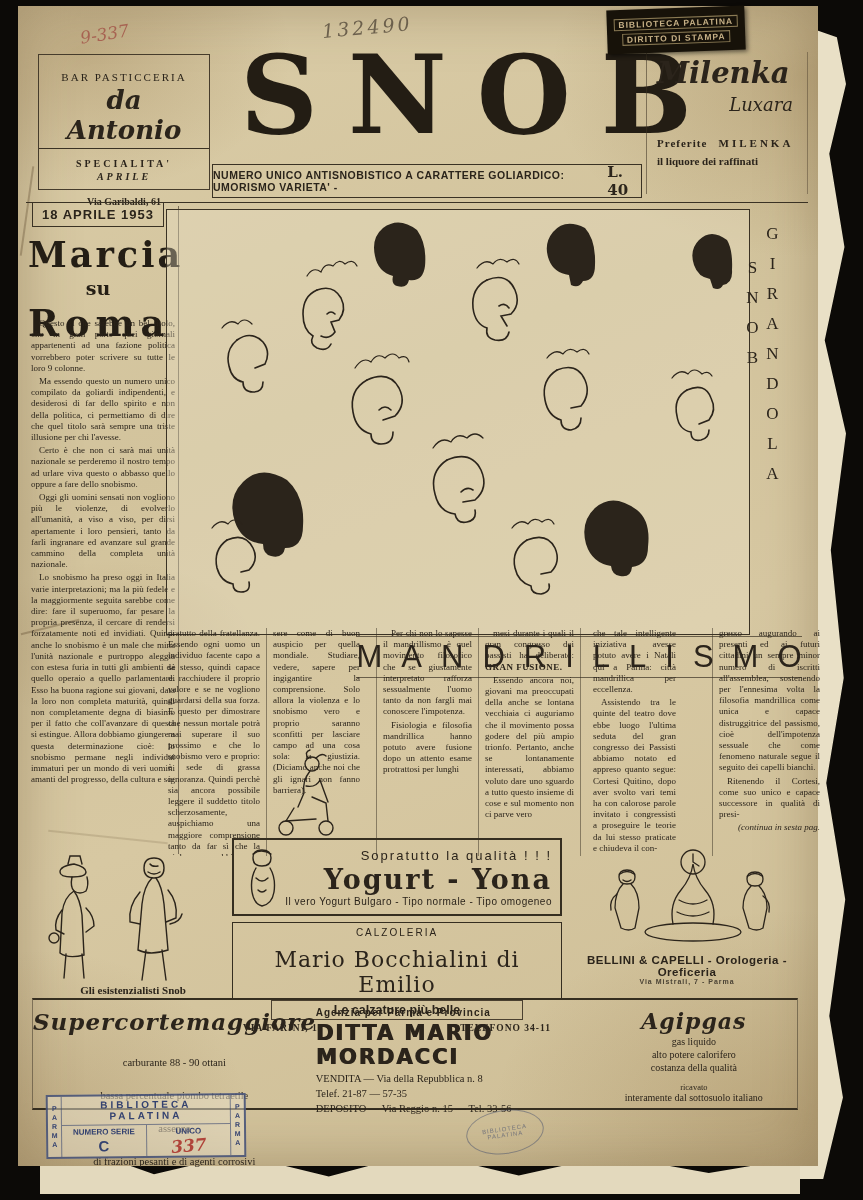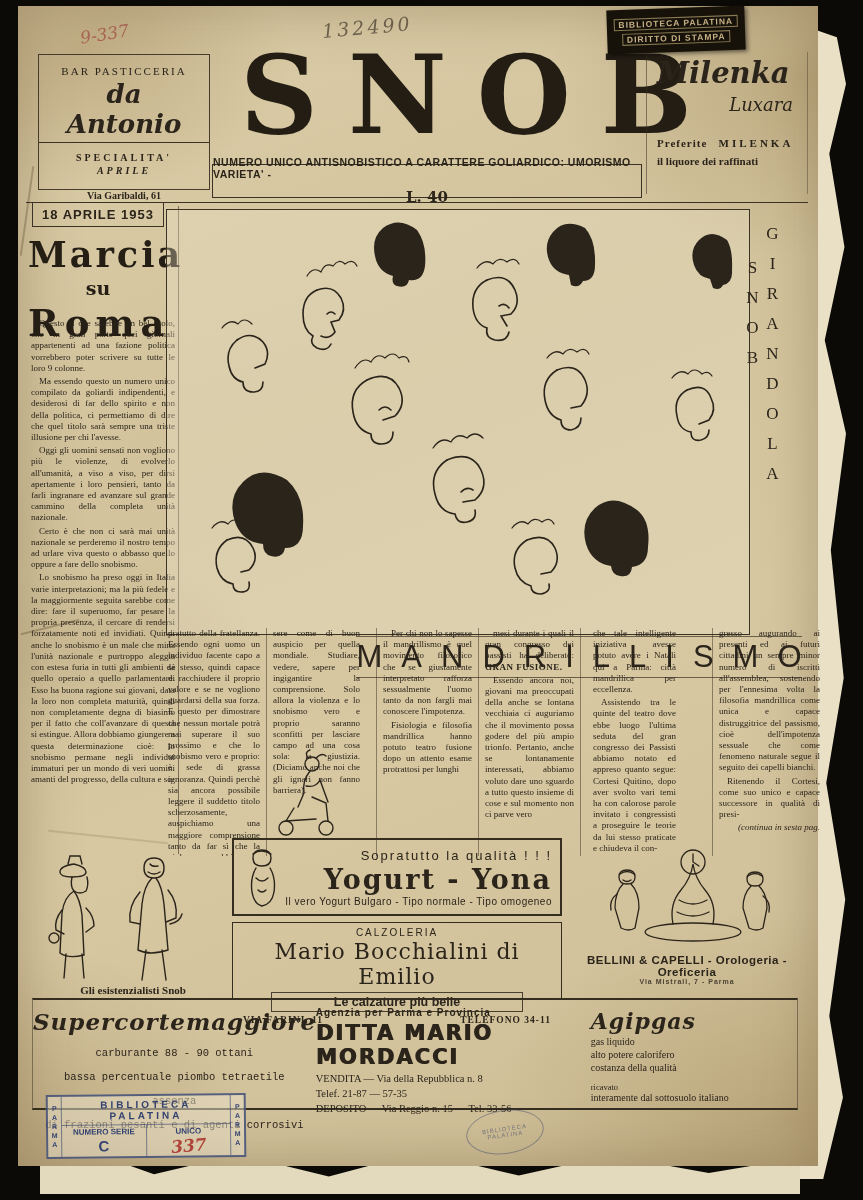--- a/index.html
+++ b/index.html
@@ -27,32 +27,32 @@
     clip-path:polygon(1% 0.4%,18% 0,34% 0.5%,52% 0.1%,68% 0.5%,82% 0.1%,93% 0.6%,96.5% 1.4%,99.4% 2.6%,98.7% 7%,99.6% 13%,98.6% 20%,99.8% 28%,98.9% 37%,99.5% 47%,98.6% 56%,99.7% 66%,98.8% 76%,99.6% 86%,98.6% 93%,96% 99.3%,86% 98.6%,72% 99.7%,56% 98.7%,40% 99.6%,24% 98.7%,9% 99.5%,2.2% 98%,0.5% 93%,1% 82%,0.2% 68%,0.9% 54%,0.1% 40%,0.9% 26%,0.3% 12%;
     );
     box-shadow:inset 0 0 60px rgba(90,64,28,.35);
     color:#2b241b;
   }
 
   .crease { position:absolute; background:rgba(70,48,22,.28); }
 
   
   .adbox-bar { position:absolute; left:20px; top:48px; width:172px; height:136px;
-    border:1px solid #463c2c; text-align:center; padding-top:10px; }
+    border:1px solid #463c2c; text-align:center; padding-top:16px; }
   .adbox-bar .l1 { font-size:11px; letter-spacing:2px; font-family:"Liberation Serif",serif; }
   .adbox-bar .name { font-family:"DejaVu Serif",serif; font-style:italic; font-weight:bold; font-size:26px; margin-top:2px; border-bottom:1.5px solid #3a3224; display:inline-block; padding:0 8px 3px; }
   .adbox-bar .l3 { font-size:10px; letter-spacing:3px; margin-top:9px; font-weight:bold; }
   .adbox-bar .l4 { font-size:10px; letter-spacing:3px; font-style:italic; font-weight:bold; margin-top:2px; }
   .adbox-bar .l5 { font-size:10px; margin-top:14px; font-weight:bold; }
 
   .masthead { position:absolute; left:192px; top:30px; width:436px; height:126px;
     text-align:center; font-family:"DejaVu Serif",serif; font-weight:bold;
     font-size:108px; line-height:118px; letter-spacing:30px; text-indent:30px; color:#231d14; }
   .subtitle-box { position:absolute; left:194px; top:158px; width:430px; height:34px;
-    border:1.5px solid #3a3224; display:flex; align-items:center; justify-content:center; gap:8px;flex-direction:column; }
+    border:1.5px solid #3a3224; display:flex; align-items:center; justify-content:center; gap:8px; }
   .subtitle-box .sub { font-family:"Liberation Sans",sans-serif; font-weight:bold; font-size:10.5px; letter-spacing:.5px; }
   .subtitle-box .price { font-family:"DejaVu Serif",serif; font-weight:bold; font-size:15px; }
 
   .adbox-milenka { position:absolute; left:628px; top:46px; width:162px; height:142px;
     border-left:1px solid rgba(60,50,34,.55); border-right:1px solid rgba(60,50,34,.4); padding:4px 8px 0 10px; }
   .adbox-milenka .name { font-family:"DejaVu Serif",serif; font-style:italic; font-weight:bold; font-size:29px; }
   .adbox-milenka .sub { font-family:"DejaVu Serif",serif; font-style:italic; font-size:18px; text-align:right; margin:4px 6px 0 0; }
   .adbox-milenka .l3 { font-size:11px; font-weight:bold; margin-top:22px; letter-spacing:1px; }
   .adbox-milenka .l3 b { letter-spacing:3px; }
   .adbox-milenka .l4 { font-size:11px; font-weight:bold; margin-top:6px; }
@@ -101,44 +101,44 @@
   .yogurt { position:absolute; left:214px; top:832px; width:330px; height:78px;
     border:2px solid #35"?"; border:2px solid #352e20; display:flex; align-items:center; padding:4px 8px 4px 6px; }
   .yogurt .txt { flex:1; text-align:right; }
   .yogurt .l1 { font-family:"Liberation Sans",sans-serif; font-size:13px; letter-spacing:2px; }
   .yogurt .name { font-family:"DejaVu Serif",serif; font-weight:bold; font-size:27px; letter-spacing:2px; margin:1px 0; }
   .yogurt .l3 { font-family:"Liberation Sans",sans-serif; font-size:10px; font-weight:normal; letter-spacing:.5px; }
 
   .calzoleria { position:absolute; left:214px; top:916px; width:330px; height:78px;
     border:1.5px solid #352e20; text-align:center; padding-top:4px; }
   .calzoleria .l1 { font-family:"Liberation Sans",sans-serif; font-size:10px; letter-spacing:2px; }
-  .calzoleria .name { font-family:"DejaVu Serif",serif; font-size:22px; letter-spacing:1px; margin-top:1px; }
+  .calzoleria .name { font-family:"DejaVu Serif",serif; font-size:22px; letter-spacing:1px; margin-top:9px; }
   .calzoleria .inner { width:252px; margin:3px auto 0; border:1px solid #4a4030; font-family:"Liberation Sans",sans-serif; font-weight:bold; font-size:12.5px; padding:2px 0; }
   .calzoleria .row { display:flex; justify-content:space-between; padding:3px 10px 0; font-size:9.5px; font-weight:bold; letter-spacing:1px; }
 
   .esist { position:absolute; left:16px; top:838px; width:196px; height:140px; }
   .esist-caption { position:absolute; left:30px; top:978px; width:170px; text-align:center; font-size:11px; font-weight:bold; }
 
   .bellini { position:absolute; left:556px; top:834px; width:226px; height:158px; text-align:center; }
   .bellini .name { font-family:"Liberation Sans",sans-serif; font-weight:bold; font-size:11.5px; letter-spacing:.5px; margin-top:2px; }
   .bellini .addr { font-family:"Liberation Sans",sans-serif; font-size:7px; font-weight:bold; letter-spacing:1px; color:#4a4234; }
 
   
   .bottom-strip { position:absolute; left:14px; top:992px; width:766px; height:112px;
     border-top:2px solid #352e20; border-bottom:2px solid #352e20;
     border-left:1px solid rgba(58,50,36,.5); border-right:1px solid rgba(58,50,36,.5);
     display:flex; }
   .bs-super { width:37%; text-align:center; padding-top:8px; }
   .bs-super .logo { font-family:"DejaVu Serif",serif; font-style:italic; font-weight:bold; font-size:23px; letter-spacing:1px; }
-  .bs-super .ln { font-size:10.5px; margin-top:12px;font-family:Liberation Mono, monospace; }
+  .bs-super .ln { font-size:10.5px; margin-top:22px; }
   .bs-mid { width:36%; padding-top:7px; }
   .bs-mid .agz { font-family:"Liberation Sans",sans-serif; font-weight:bold; font-size:10px; letter-spacing:1px; }
   .bs-mid .ditta { font-family:"DejaVu Sans",sans-serif; font-weight:bold; font-size:21px; letter-spacing:2px; margin-top:3px; color:#2b241b; text-shadow:1px 0 0 #2b241b; }
   .bs-mid .ln { font-size:10.5px; margin-top:4px; }
-  .bs-agip { width:27%; padding-top:8px; }
+  .bs-agip { width:27%; text-align:center; padding-top:8px; }
   .bs-agip .logo { font-family:"DejaVu Serif",serif; font-style:italic; font-weight:bold; font-size:22px; letter-spacing:1px; }
   .bs-agip .ln { font-size:10px; margin-top:2px; }
 
   
   .stamp-press { position:absolute; left:607px; top:8px; width:138px; height:44px; background:#171209;
     transform:rotate(-2deg); display:flex; flex-direction:column; align-items:center; justify-content:center; gap:3px;
     box-shadow:2px 2px 4px rgba(0,0,0,.5); }
   .stamp-press .in { color:#c6b086; font-family:"Liberation Sans",sans-serif; font-weight:bold; font-size:8.5px; letter-spacing:1px; border:1px solid #8a7a54; padding:0 4px; }
 
   .hand-red { position:absolute; left:80px; top:24px; font-family:"DejaVu Serif",serif; font-style:italic; font-size:17px;
@@ -217,22 +217,22 @@
       <div class="h1">Marcia</div>
       <div class="h2">su</div>
       <div class="h3">Roma</div>
     </div>
 
     <div class="col-rule-left"></div>
 
     <div class="body-col left-col">
       <p>Questo si che sarebbe un bel titolo, che in gran parte quei giornali appartenenti ad una fazione politica vorrebbero poter scrivere su tutte le loro 9 colonne.</p>
       <p>Ma essendo questo un numero unico compilato da goliardi indipendenti, e desiderosi di far dello spirito e non della politica, ci permettiamo di dire che quel titolo sarà sempre una triste illusione per chi l'avesse.</p>
+      <p>Certo è che non ci sarà mai unità nazionale se perderemo il nostro tempo ad urlare viva questo o abbasso quello oppure a fare dello snobismo.</p>
       <p>Oggi gli uomini sensati non vogliono più le violenze, di evolverlo all'umanità, a viso a viso, per dirsi apertamente i loro pensieri, tanto da farli ingranare ed avanzare sul grande cammino della completa unità nazionale.</p>
-      <p>Certo è che non ci sarà mai unità nazionale se perderemo il nostro tempo ad urlare viva questo o abbasso quello oppure a fare dello snobismo.</p>
       <p>Lo snobismo ha preso oggi in Italia varie interpretazioni; ma la più fedele e la maggiormente seguita sarebbe come dire: fare il superuomo, far pesare la propria presenza, il cercare di rendersi forzatamente noti ed invidiati. Quindi anche lo snobismo è un male che mina l'unità nazionale e purtroppo aleggia con estesa furia in tutti gli ambienti da quello operaio a quello parlamentare. Esso ha buona ragione sui giovani, data la loro non completa maturità, quindi non completamente degna di biasimo per il fatto che coll'avanzare di questa si estingue. Allora dobbiamo giungere a questa determinazione cioè: lo snobismo permane negli individui immaturi per un mondo di veri uomini amanti del progresso, della cultura e so-</p>
     </div>
 
     <div class="illus-frame">
       <svg width="580" height="422" viewBox="0 0 580 422">
 
         <path class="ink-fill" d="M250 20 q-18 -14 -34 -2 q-12 10 -8 28 q3 16 18 20 q-2 8 4 10 q10 3 12 -6 q14 2 16 -14 q2 -22 -8 -36z"></path>
         <path class="ink-fill" d="M418 18 q-20 -10 -32 4 q-10 12 -4 28 q5 13 20 15 l2 10 q8 4 12 -4 q12 0 12 -16 q1 -25 -10 -37z"></path>
         <path class="ink-fill" d="M560 30 q-16 -12 -28 0 q-10 10 -5 25 q4 12 16 14 l3 9 q7 3 10 -3 q10 -2 9 -15 q1 -20 -5 -30z"></path>
         <path class="ink-fill" d="M120 270 q-26 -16 -44 2 q-16 16 -8 40 q7 20 28 22 q0 10 8 12 q12 3 14 -8 q18 0 18 -22 q2 -30 -16 -46z"></path>
@@ -299,21 +299,21 @@
           <path d="M38 25 q-8 10 -6 22 l-6 14"></path>
           <path d="M34 40 q10 2 14 -6 l8 22"></path>
           <circle cx="14" cy="82" r="7"></circle>
           <circle cx="54" cy="82" r="7"></circle>
           <path d="M14 75 l30 -2 M56 75 l-2 -18 l-14 -6"></path>
           <path d="M22 62 l-8 13"></path>
         </g>
       </svg>
       <div class="band-col body-col vr" style="left:212px; width:96px; padding-left:6px;">
         <p>Per chi non lo sapesse il mandrillismo è quel movimento filosofico che se giustamente interpretato rafforza sessualmente l'uomo tanto da non fargli mai conoscere l'impotenza.</p>
-        <p>Fisiologia e filosofia mandrillica hanno potuto teatro fusione dopo un attento esame protrattosi per lunghi</p>
+        <p>Fisiologia e filosofia mandrillica hanno potuto avere fusione dopo un attento esame protrattosi per lunghi</p>
       </div>
       <div class="band-col body-col vr" style="left:314px; width:96px; padding-left:6px;">
         <p><span>mesi durante i quali il gran congresso dei passisti ha deliberato: </span><span class="gran">GRAN FUSIONE.</span></p>
         <p>Essendo ancora noi, giovani ma preoccupati della anche se lontana vecchiaia ci auguriamo che il movimento possa godere del più ampio trionfo. Pertanto, anche se lontanamente interessati, abbiamo voluto dare uno sguardo a tutto questo insieme di cose e sul momento non ci parve vero</p>
       </div>
       <div class="band-col body-col vr" style="left:416px; width:96px; padding-left:12px;">
         <p style="text-indent:0">che tale intelligente iniziativa avesse potuto avere i Natali qui a Parma: città mandrillica per eccellenza.</p>
         <p>Assistendo tra le quinte del teatro dove ebbe luogo l'ultima seduta del gran congresso dei Passisti abbiamo notato ed appreso quanto segue: Cortesi Quitino, dopo aver svolto vari temi ha con calorose parole invitato i congressisti a proseguire le teorie da lui stesso praticate e chiudeva il con-</p>
       </div>
       <div class="band-col body-col vr" style="left:548px; width:108px; padding-left:6px;">

